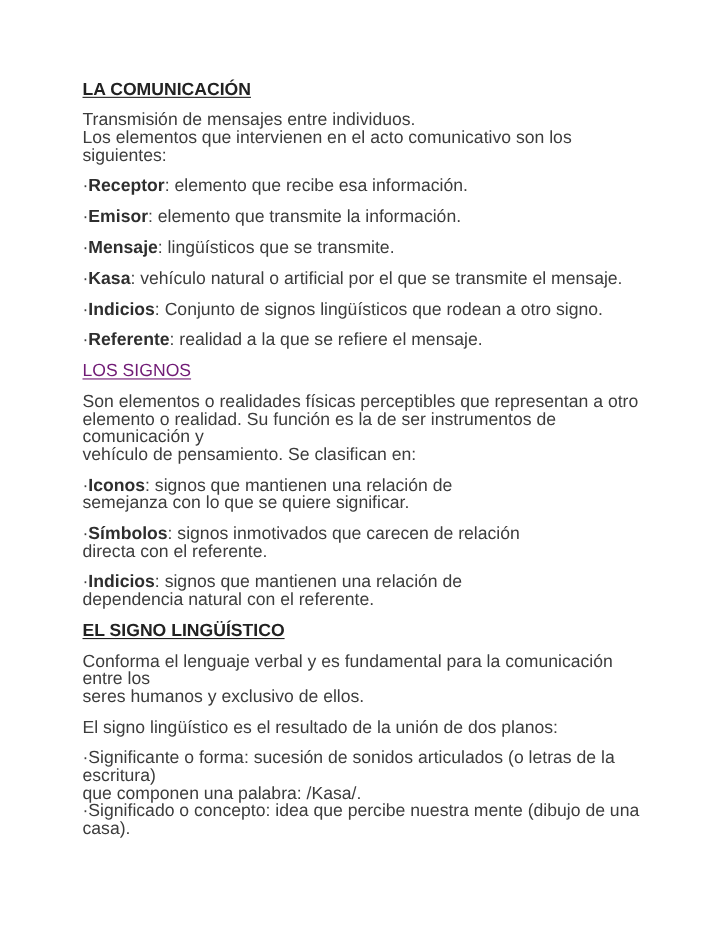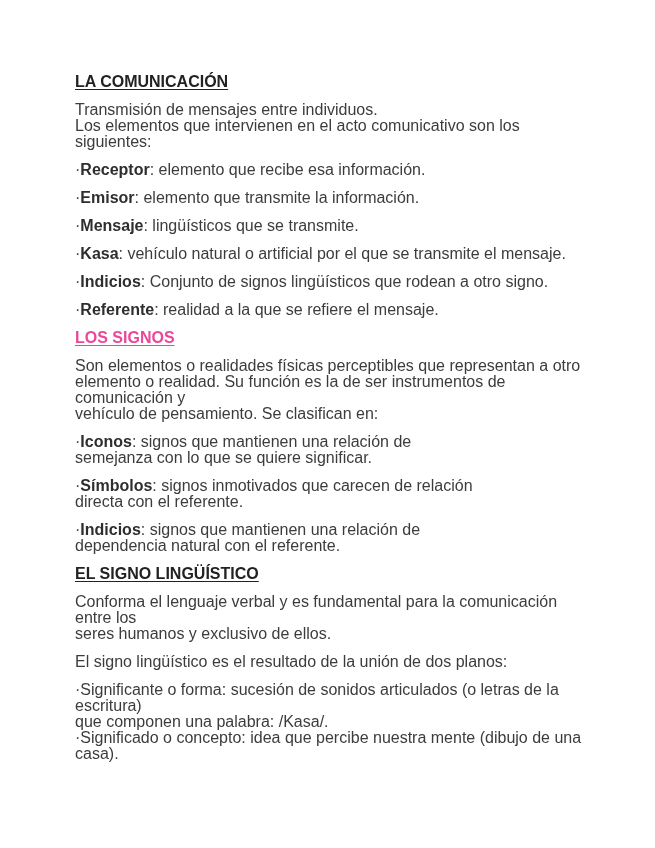--- a/index.html
+++ b/index.html
@@ -24,22 +24,22 @@
     margin: 0 0 12px 0;
     white-space: pre-line;
   }
   .heading {
     font-weight: bold;
     color: #222222;
     text-decoration: underline;
     text-underline-offset: 2px;
   }
   .subheading {
-    font-weight: bold;
-    color: #ec4899;
+    font-weight: normal;
+    color: #701a75;
     text-decoration: underline;
     text-underline-offset: 2px;
   }
   .term {
     font-weight: bold;
     color: #2e2e2e;
   }
   .marker {
     color: #3c3c3c;
   }

